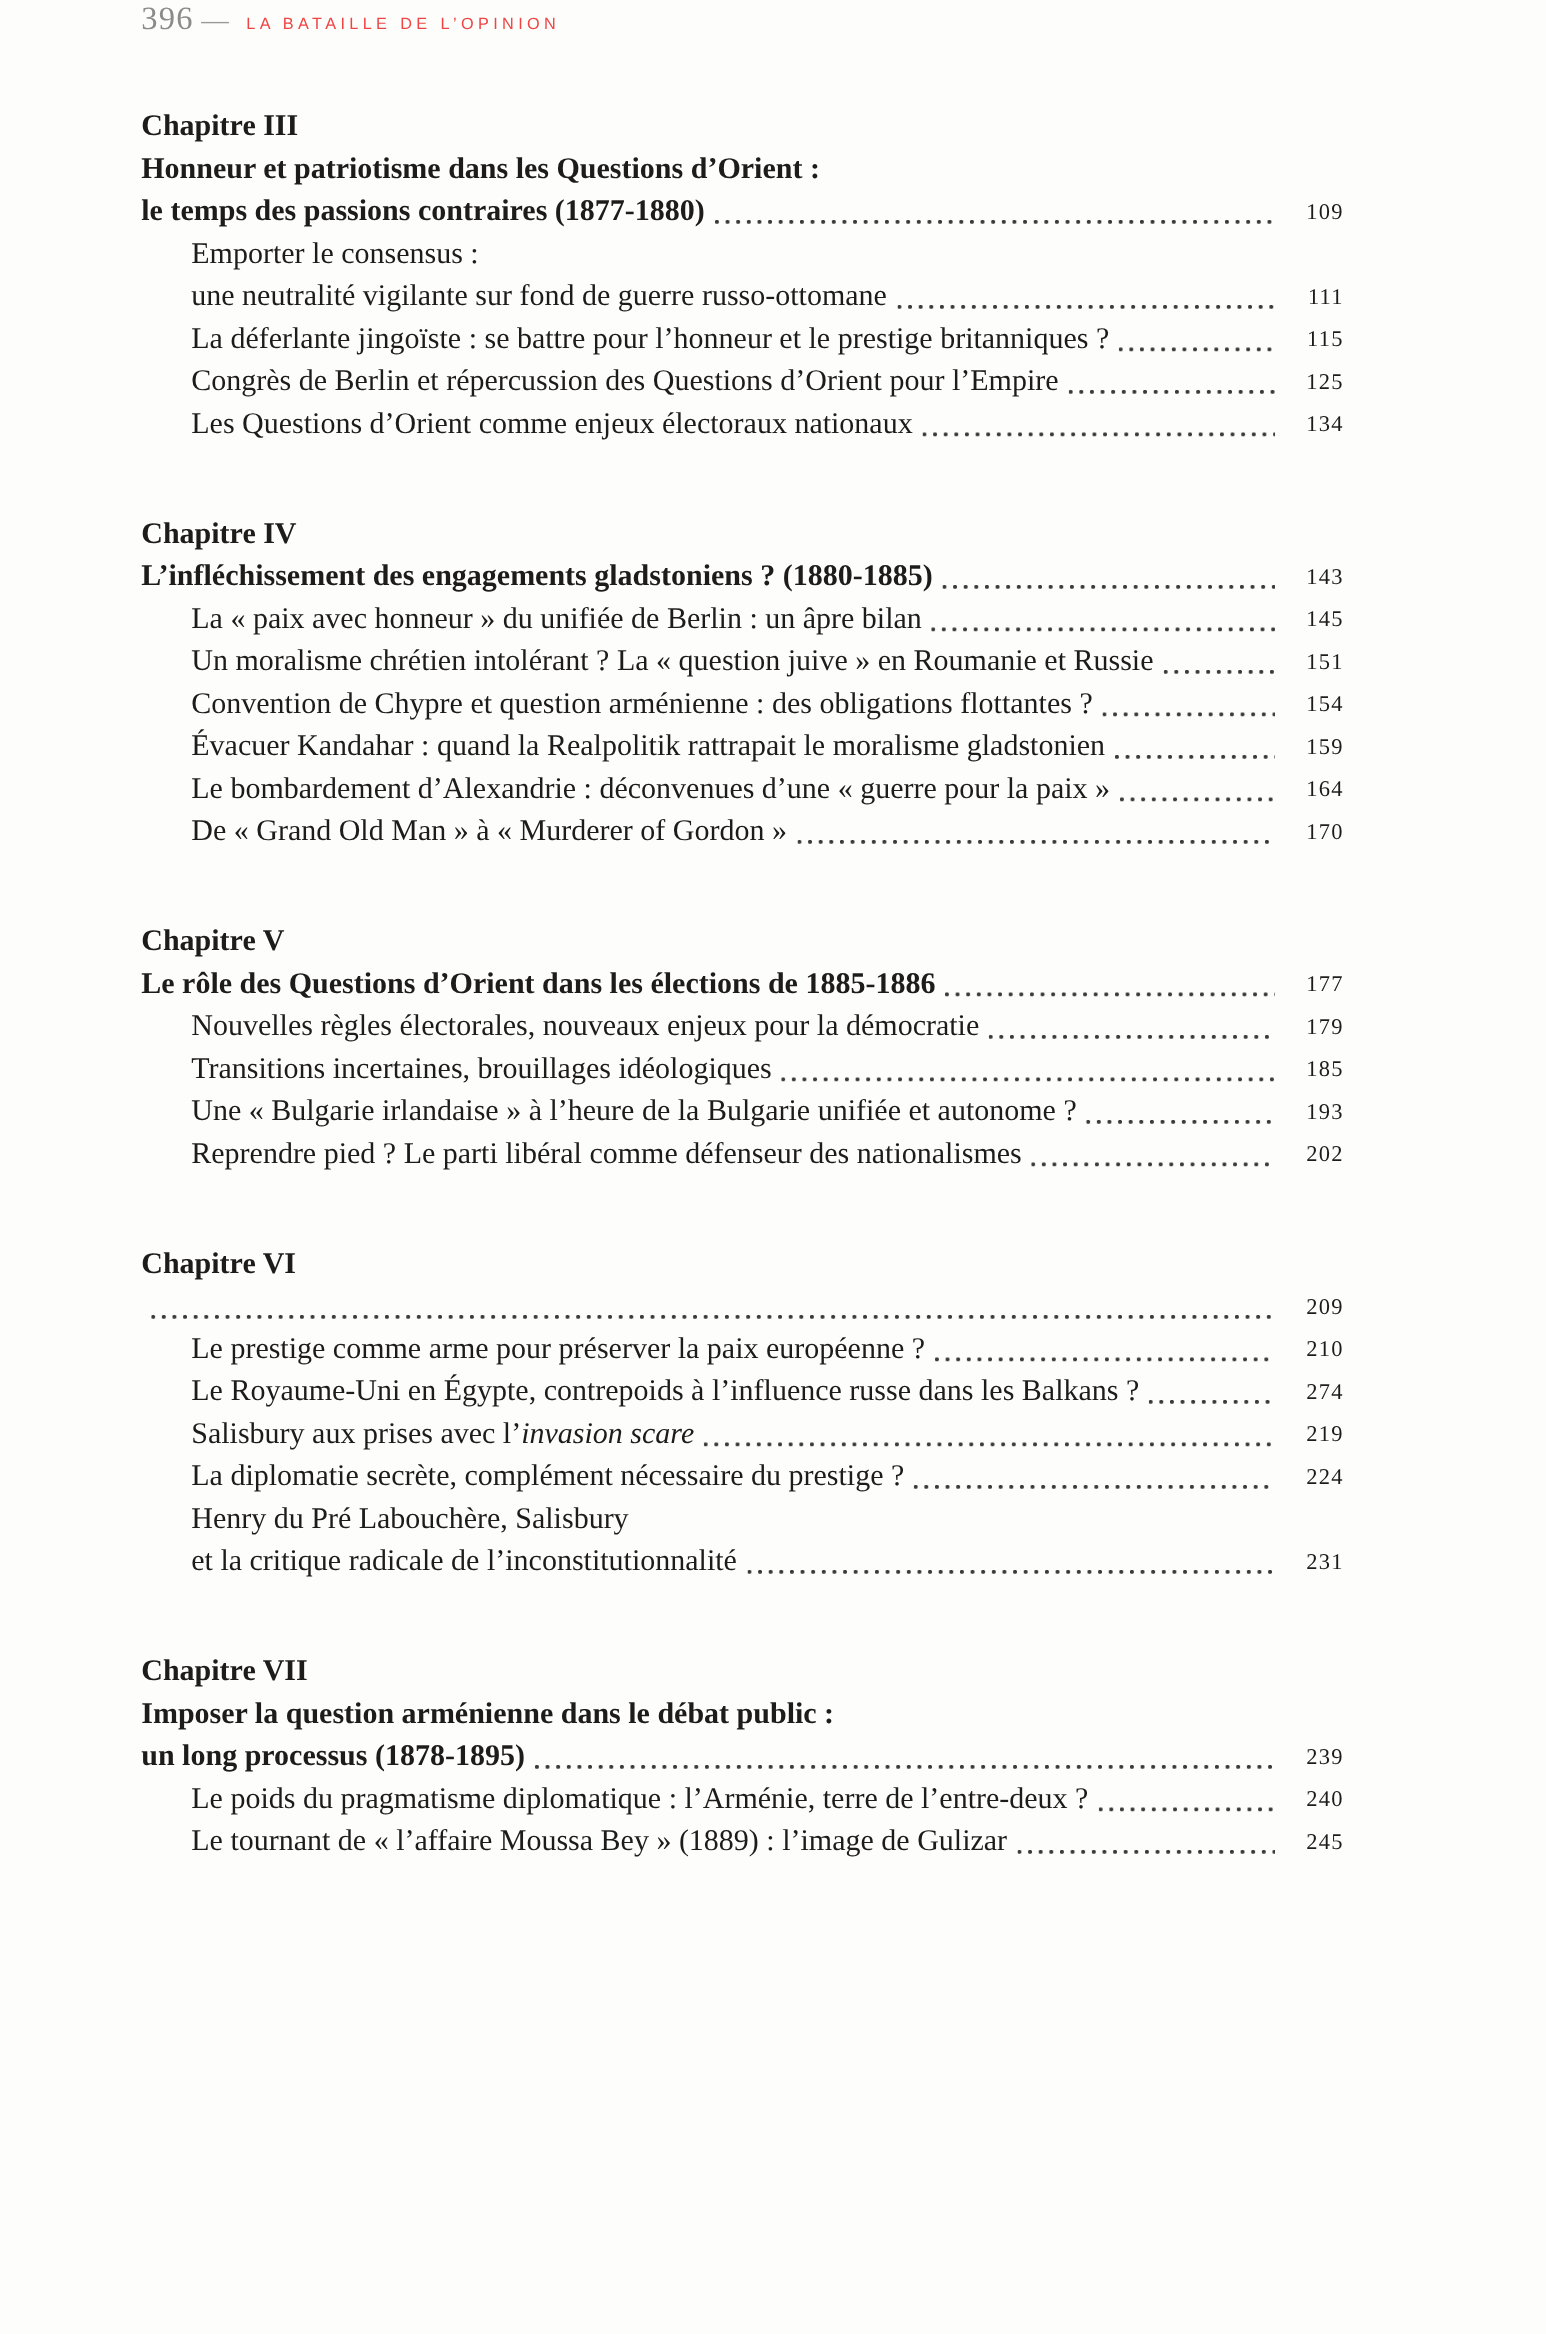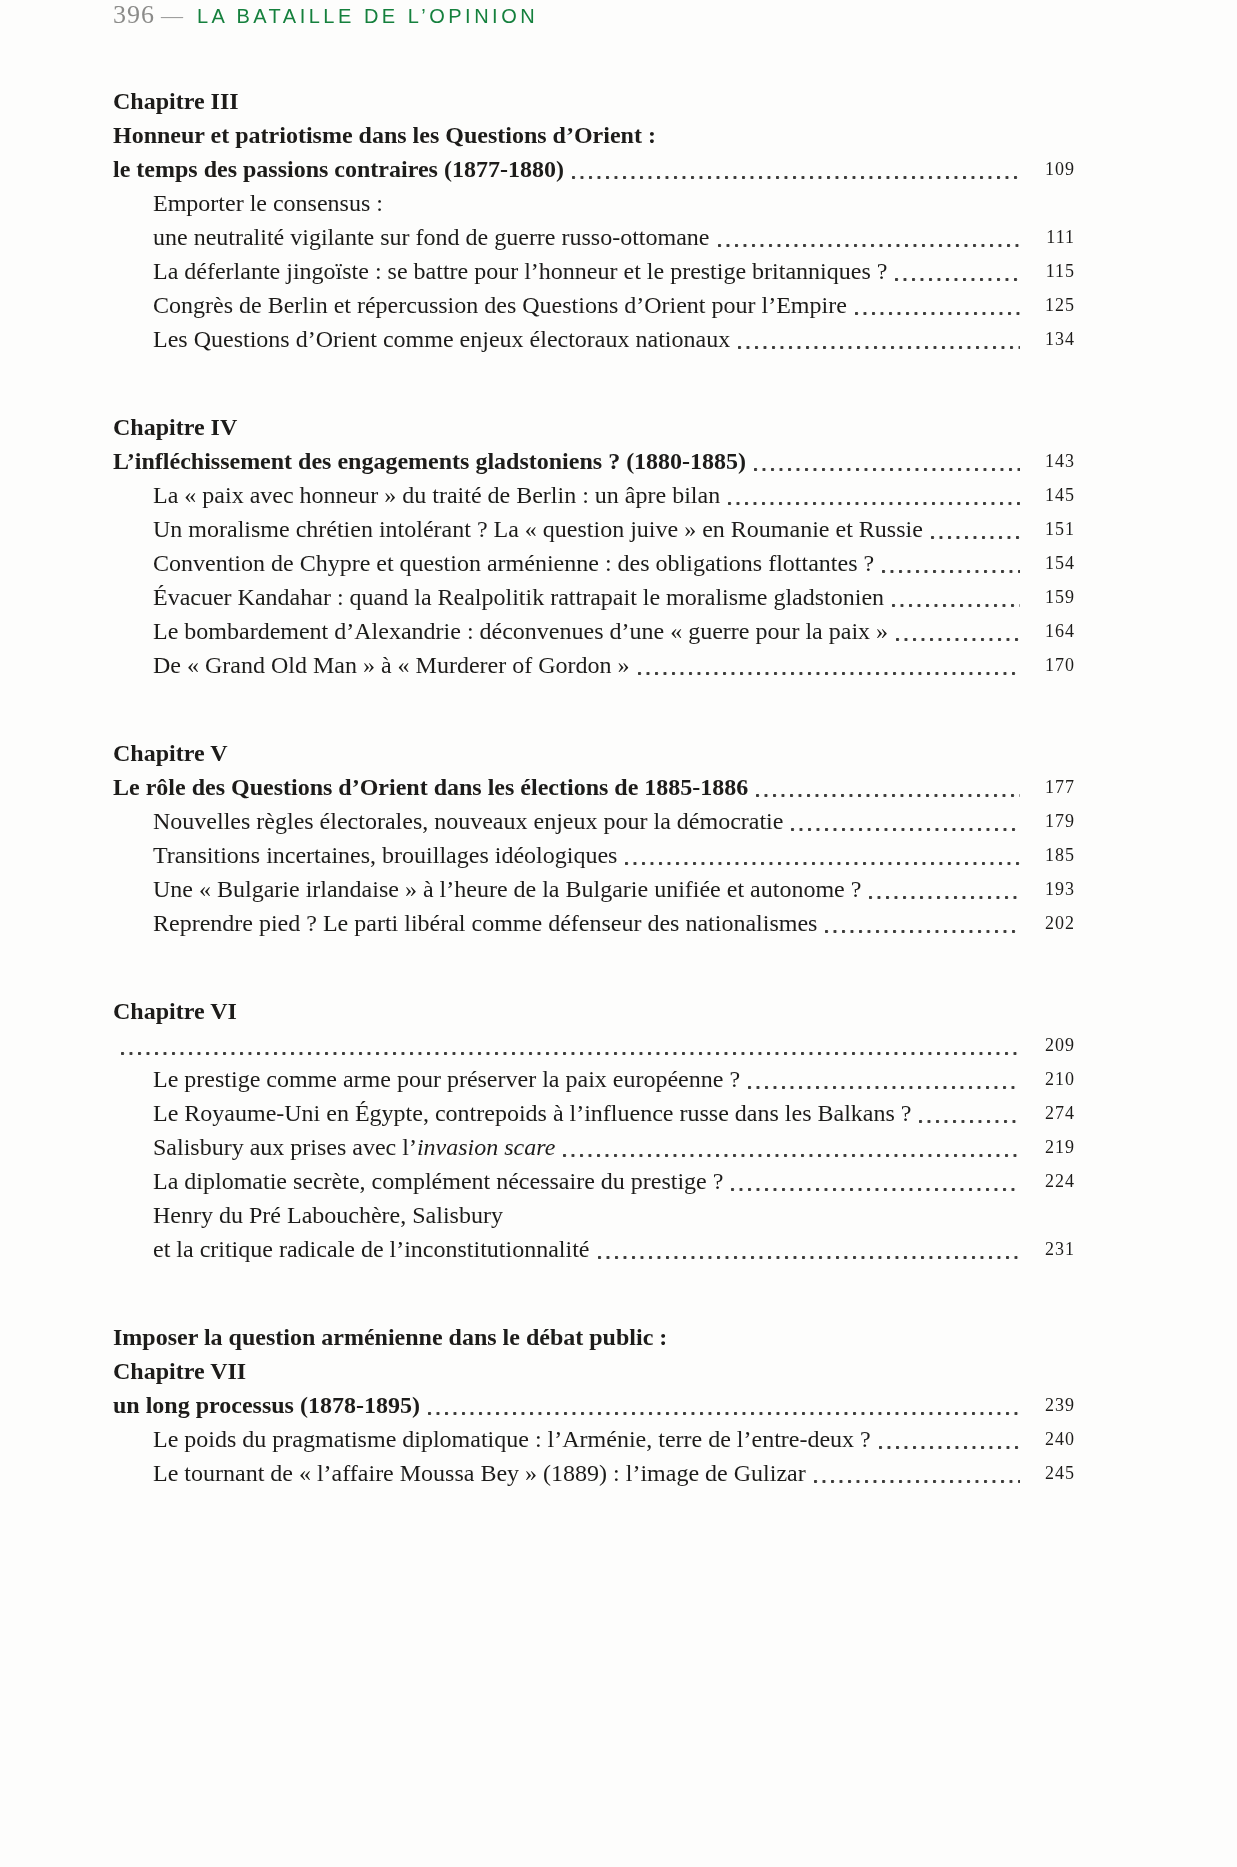--- a/index.html
+++ b/index.html
@@ -11,21 +11,21 @@
     overflow:hidden;
   }
   .content { width:962px; margin-left:113px; }
 
   
   .header { display:flex; align-items:baseline; }
   .folio { font-size:26px; color:#8b8b89; letter-spacing:1px; }
   .hdash { font-size:22px; color:#9a9a98; margin:0 14px 0 6px; }
   .booktitle {
     font-family:"Liberation Sans", sans-serif;
-    font-size:20px; letter-spacing:3.5px; color:#15803d; font-weight:500;
+    font-size:13px; letter-spacing:3.5px; color:#ef4444; font-weight:500;
   }
 
   
   .chapter { margin-top:54px; }
   .chapter:first-of-type { margin-top:56px; }
   .row { display:flex; align-items:flex-start; font-size:24px; line-height:34px; }
   .row .t { white-space:nowrap; }
   .bold { font-weight:bold; }
   .it { font-style:italic; }
   .indent { padding-left:40px; }
@@ -92,21 +92,21 @@
   <div class="chapter">
     <div class="row label-row">
         <span class="t">Chapitre IV</span>
       </div>
     <div class="row">
         <span class="t bold">L’infléchissement des engagements gladstoniens ? (1880-1885)</span>
         <span class="dots"></span>
         <span class="pg">143</span>
       </div>
     <div class="row indent">
-        <span class="t">La « paix avec honneur » du traité de Berlin : un âpre bilan</span>
+        <span class="t">La « paix avec honneur » du unifiée de Berlin : un âpre bilan</span>
         <span class="dots"></span>
         <span class="pg">145</span>
       </div>
     <div class="row indent">
         <span class="t">Un moralisme chrétien intolérant ? La « question juive » en Roumanie et Russie</span>
         <span class="dots"></span>
         <span class="pg">151</span>
       </div>
     <div class="row indent">
         <span class="t">Convention de Chypre et question arménienne : des obligations flottantes ?</span>
@@ -194,26 +194,26 @@
         <span class="t">Henry du Pré Labouchère, Salisbury</span>
       </div>
     <div class="row indent">
         <span class="t">et la critique radicale de l’inconstitutionnalité</span>
         <span class="dots"></span>
         <span class="pg">231</span>
       </div>
   </div>
 
   <div class="chapter">
+    <div class="row label-row">
+        <span class="t">Chapitre VII</span>
+      </div>
     <div class="row">
         <span class="t bold">Imposer la question arménienne dans le débat public :</span>
       </div>
-    <div class="row label-row">
-        <span class="t">Chapitre VII</span>
-      </div>
     <div class="row">
         <span class="t bold">un long processus (1878-1895)</span>
         <span class="dots"></span>
         <span class="pg">239</span>
       </div>
     <div class="row indent">
         <span class="t">Le poids du pragmatisme diplomatique : l’Arménie, terre de l’entre-deux ?</span>
         <span class="dots"></span>
         <span class="pg">240</span>
       </div>

